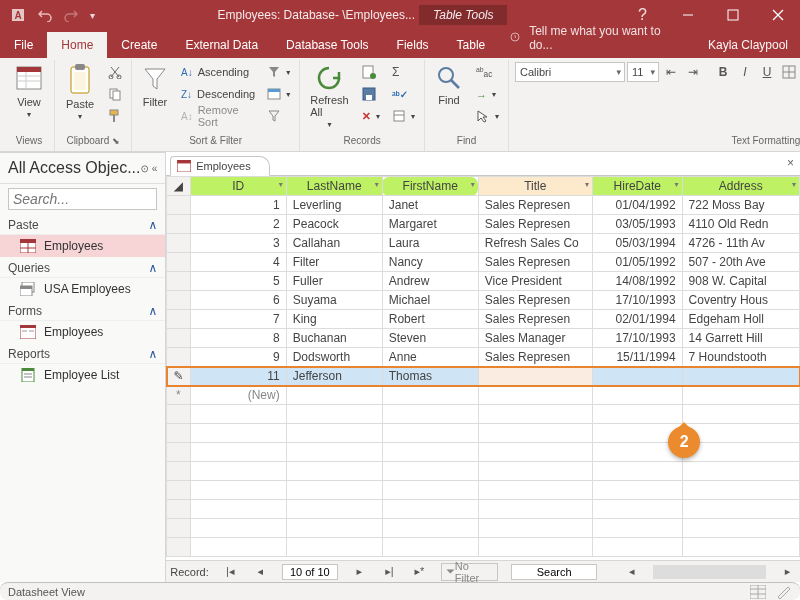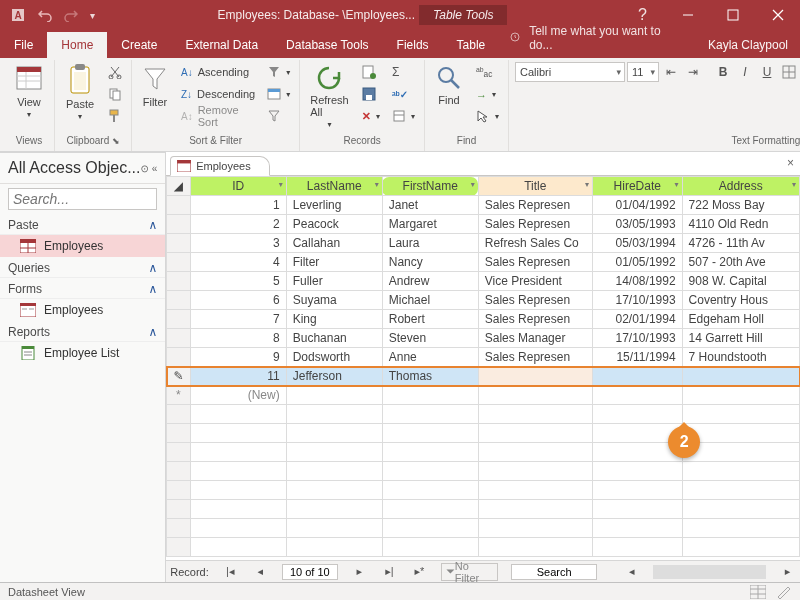--- a/index.html
+++ b/index.html
@@ -79,21 +79,21 @@
 .callout::before { content:""; position:absolute; top:-10px; left:10px; border:6px solid transparent; border-bottom-color:#ec8b2e;}
 
 
 .recnav { height: 22px; border-top:1px solid #d6d6d6; display:flex; align-items:center; font-size:11px; gap:13px; padding:0 4px; background:#f3f2f1;}
 .recnav .nbtn { width:18px; height:18px; display:flex; align-items:center; justify-content:center; border:1px solid transparent; color:#555;}
 .recnav input { width:56px; border:1px solid #c8c6c4; font-size:11px; padding:1px 3px; text-align:center;}
 .recnav .search { width:86px; border:1px solid #c8c6c4; font-size:11px; padding:1px 3px;}
 .recnav .spacer { flex:1; }
 
 
-.status { height: 18px; border-top:1px solid #c1c1c1; background:#f3f2f1; font-size:11px; color:#555; display:flex; align-items:center; padding:0 8px; justify-content:space-between;}
+.status { height: 18px; border-top:1px solid #c1c1c1; background:#f3f2f1; font-size:11px; color:#555; display:flex; align-items:center; padding:0 8px; justify-content:space-between;border-radius:8px;}
 .status .rbtns { display:flex; gap:10px; opacity:0.7;}
 
 svg { display:block; }
 </style>
 </head>
 <body>
 
 <div class="titlebar">
   <div class="left-icons">
     <span>
@@ -403,20 +403,28 @@
           <line x1="0" y1="9" x2="16" y2="9" stroke="#a4373a"></line>
           <line x1="8" y1="0" x2="8" y2="14" stroke="#a4373a"></line>
         </svg>
       <span>Employees</span>
     </div>
 
     <div class="nav-section">
         <span>Queries</span>
         <span>∧</span>
       </div>
+    <div class="nav-item">
+      <svg class="obj-icon" viewBox="0 0 16 14">
+          <rect x="2" y="0" width="12" height="10" fill="#fff" stroke="#888"></rect>
+          <rect x="0" y="4" width="12" height="10" fill="#fff" stroke="#888"></rect>
+          <rect x="0" y="4" width="12" height="3" fill="#888"></rect>
+        </svg>
+      <span>USA Employees</span>
+    </div>
 
     <div class="nav-section">
         <span>Forms</span>
         <span>∧</span>
       </div>
     <div class="nav-item">
       <svg class="obj-icon" viewBox="0 0 16 14">
           <rect x="0" y="0" width="16" height="14" fill="#fff" stroke="#a4373a"></rect>
           <rect x="0" y="0" width="16" height="3" fill="#a4373a"></rect>
           <rect x="2" y="5" width="5" height="2" fill="#ccc"></rect>

